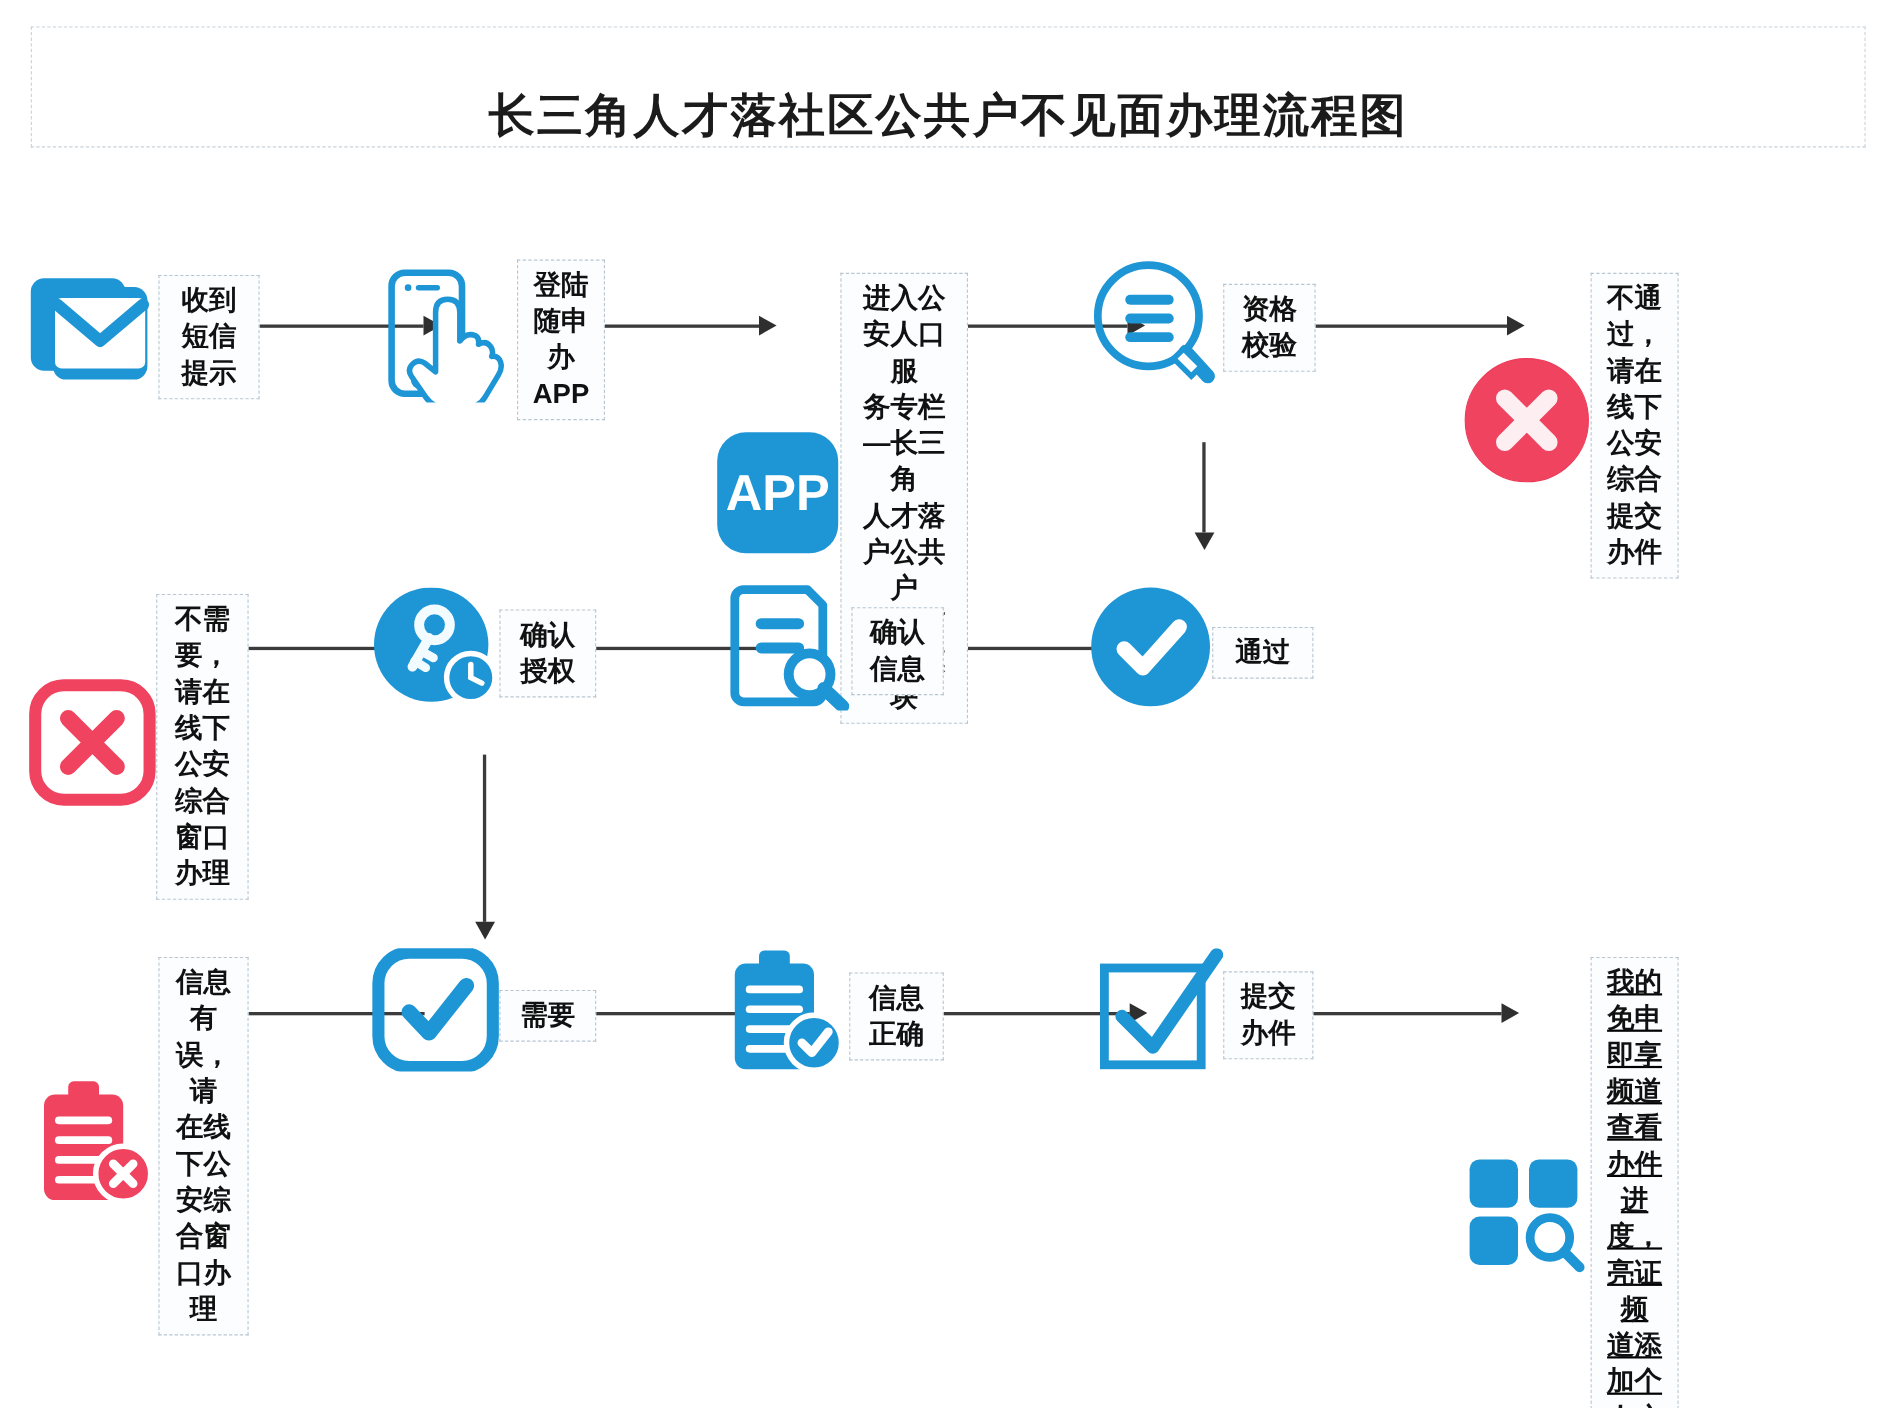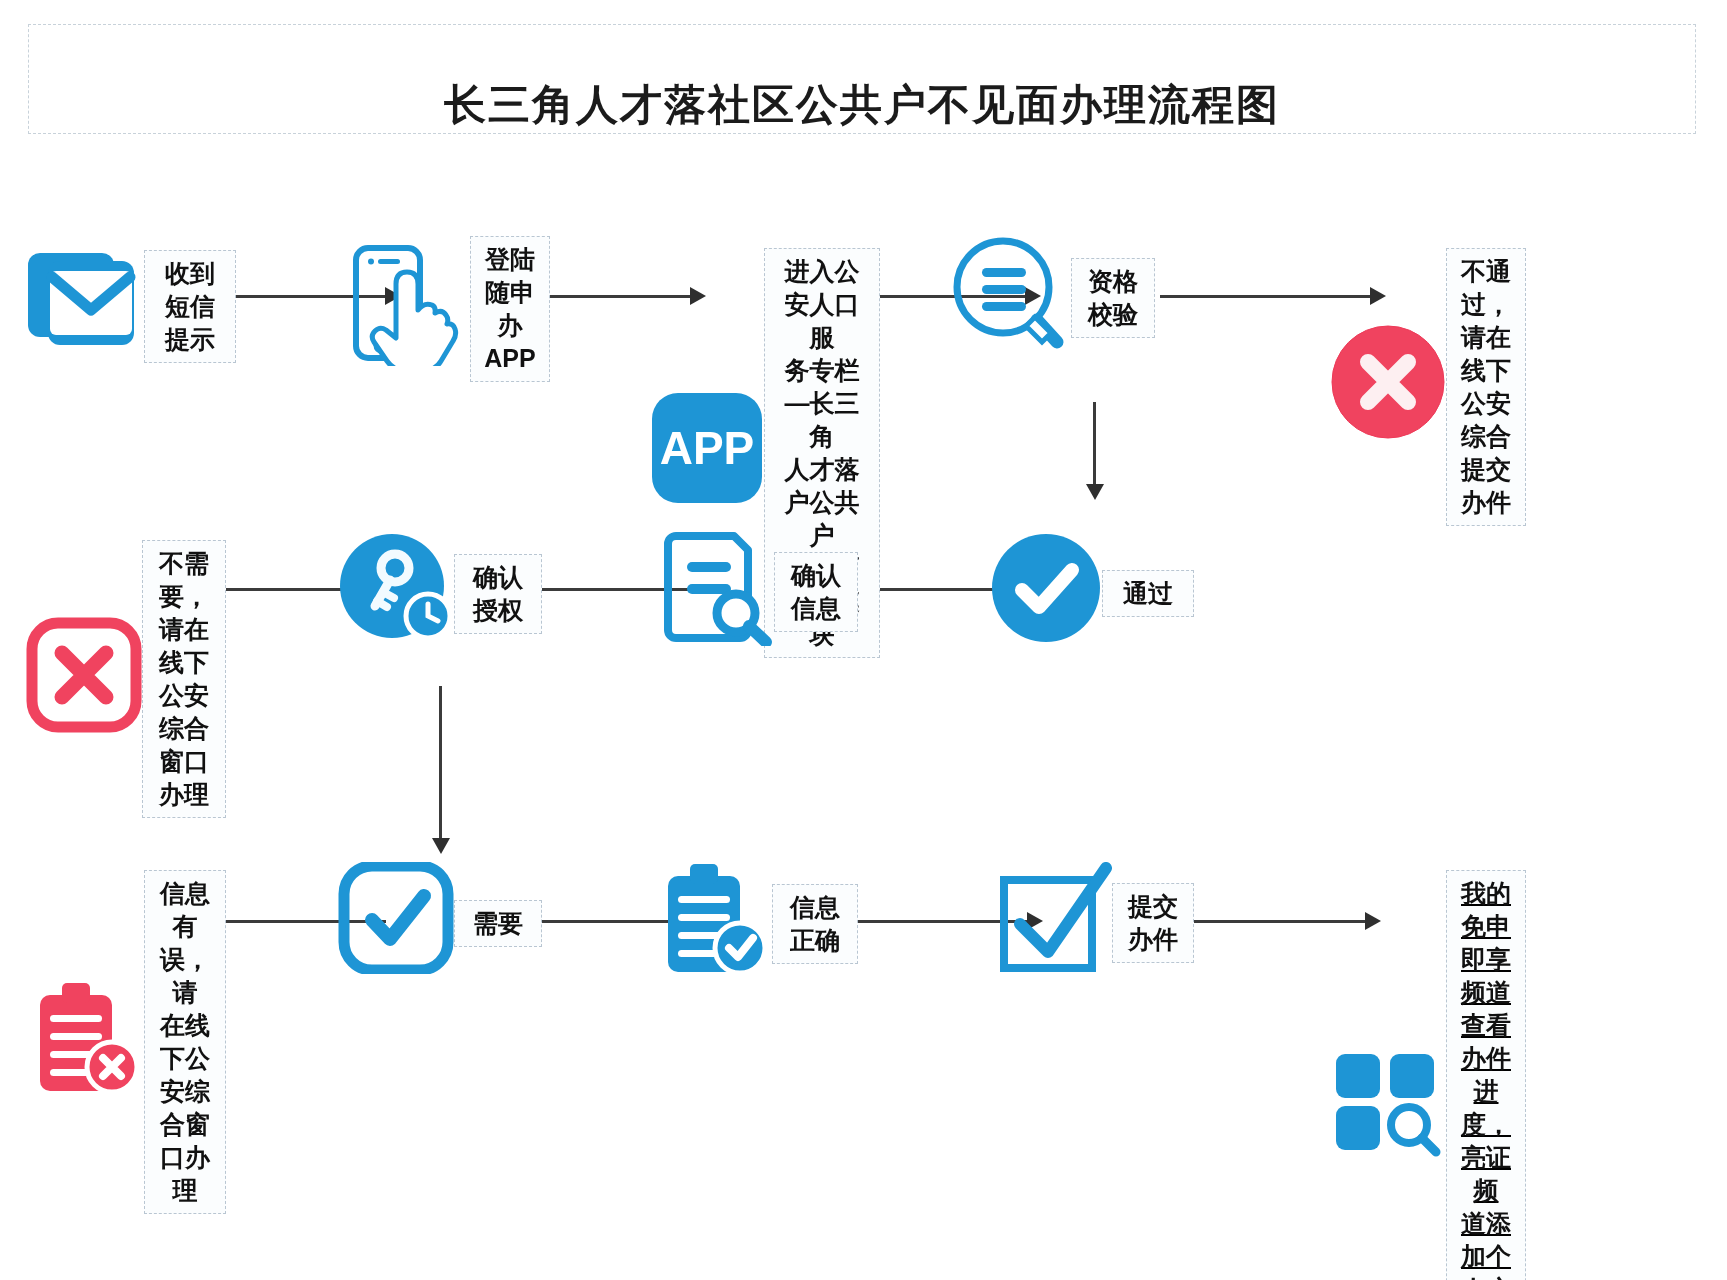--- a/index.html
+++ b/index.html
@@ -157,21 +157,21 @@
         <rect x="2" y="2" width="110" height="110" rx="26" fill="#1E95D5"></rect>
         <text x="57" y="73" font-family="Liberation Sans, sans-serif" font-size="46" font-weight="bold" fill="#ffffff" text-anchor="middle">APP</text>
       </svg>
     </div>
     <div class="label wide" style="margin-top:10px;width:226px;">进入公安人口服
 务专栏—长三角
 人才落户公共户
 不见面办理模块</div>
   </div>
 
-  <div class="node" style="left:949px;top:235px;width:206px;justify-content:flex-end;">
+  <div class="node" style="left:990px;top:235px;width:206px;justify-content:flex-end;">
     <div class="icon-wrap">
       <svg width="122" height="118" viewBox="0 0 122 118">
         <circle cx="54" cy="52" r="46" fill="none" stroke="#1E95D5" stroke-width="7"></circle>
         <rect x="33" y="33" width="44" height="9" rx="4.5" fill="#1E95D5"></rect>
         <rect x="33" y="50" width="44" height="9" rx="4.5" fill="#1E95D5"></rect>
         <rect x="33" y="67" width="44" height="9" rx="4.5" fill="#1E95D5"></rect>
         <path d="M88 85 L108 107" stroke="#1E95D5" stroke-width="13" stroke-linecap="round"></path>
         <path d="M86 82 l16 16 l-9 9 l-16 -16 z" fill="#ffffff" stroke="#1E95D5" stroke-width="5"></path>
       </svg>
     </div>

